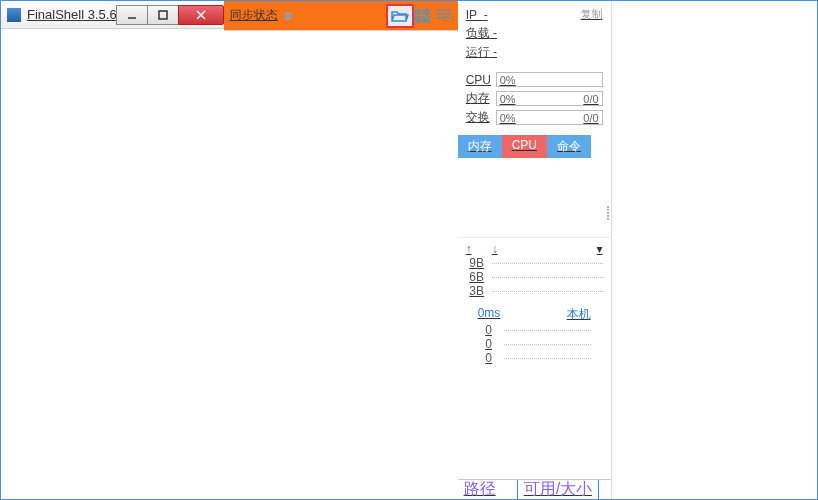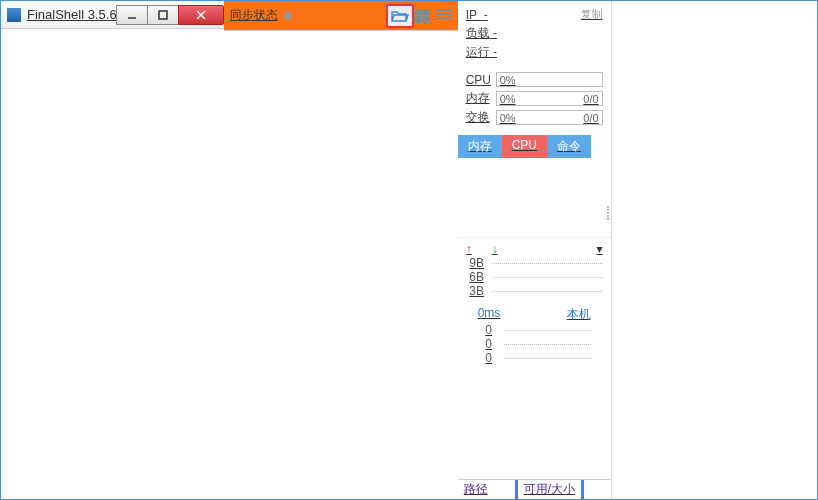--- a/index.html
+++ b/index.html
@@ -40,21 +40,21 @@
 .arrows { display: flex; align-items: center; gap: 20px; }
 .arrow-up { color: #c33; font-weight: bold; }
 .arrow-down { color: #393; font-weight: bold; }
 .dropdown-caret { margin-left: auto; color: #333; cursor: pointer; }
 .scale-row { display: flex; align-items: center; height: 14px; }
 .scale-label { width: 22px; text-align: center; font-size: 12px; color: #555; }
 .scale-line { flex: 1; border-top: 1px dotted #bbb; margin-left: 4px; }
 .ping-section { padding: 4px 20px; }
 .ping-header { display: flex; justify-content: space-between; color: #2a7ad4; }
 .fs-header { display: flex; border-top: 1px solid #ccc; margin-top: auto; height: 20px; align-items: stretch; }
-.fs-col { padding: 2px 6px; border-right: 3px solid #3b82f6; font-size: 12px; color: #4c1d95; display:flex; align-items:center;}
+.fs-col { padding: 2px 6px; border-right: 1px solid #3b82f6; font-size: 16px; color: #8b5cf6; display:flex; align-items:center;}
 .fs-col:first-child { width: 60px; }
 .main { flex: 1; background: #fff; }
 </style>
 </head>
 <body>
 
 <div class="window">
   <div class="titlebar">
     <div class="title-icon"></div>
     <div class="title-text">FinalShell 3.5.6</div>

